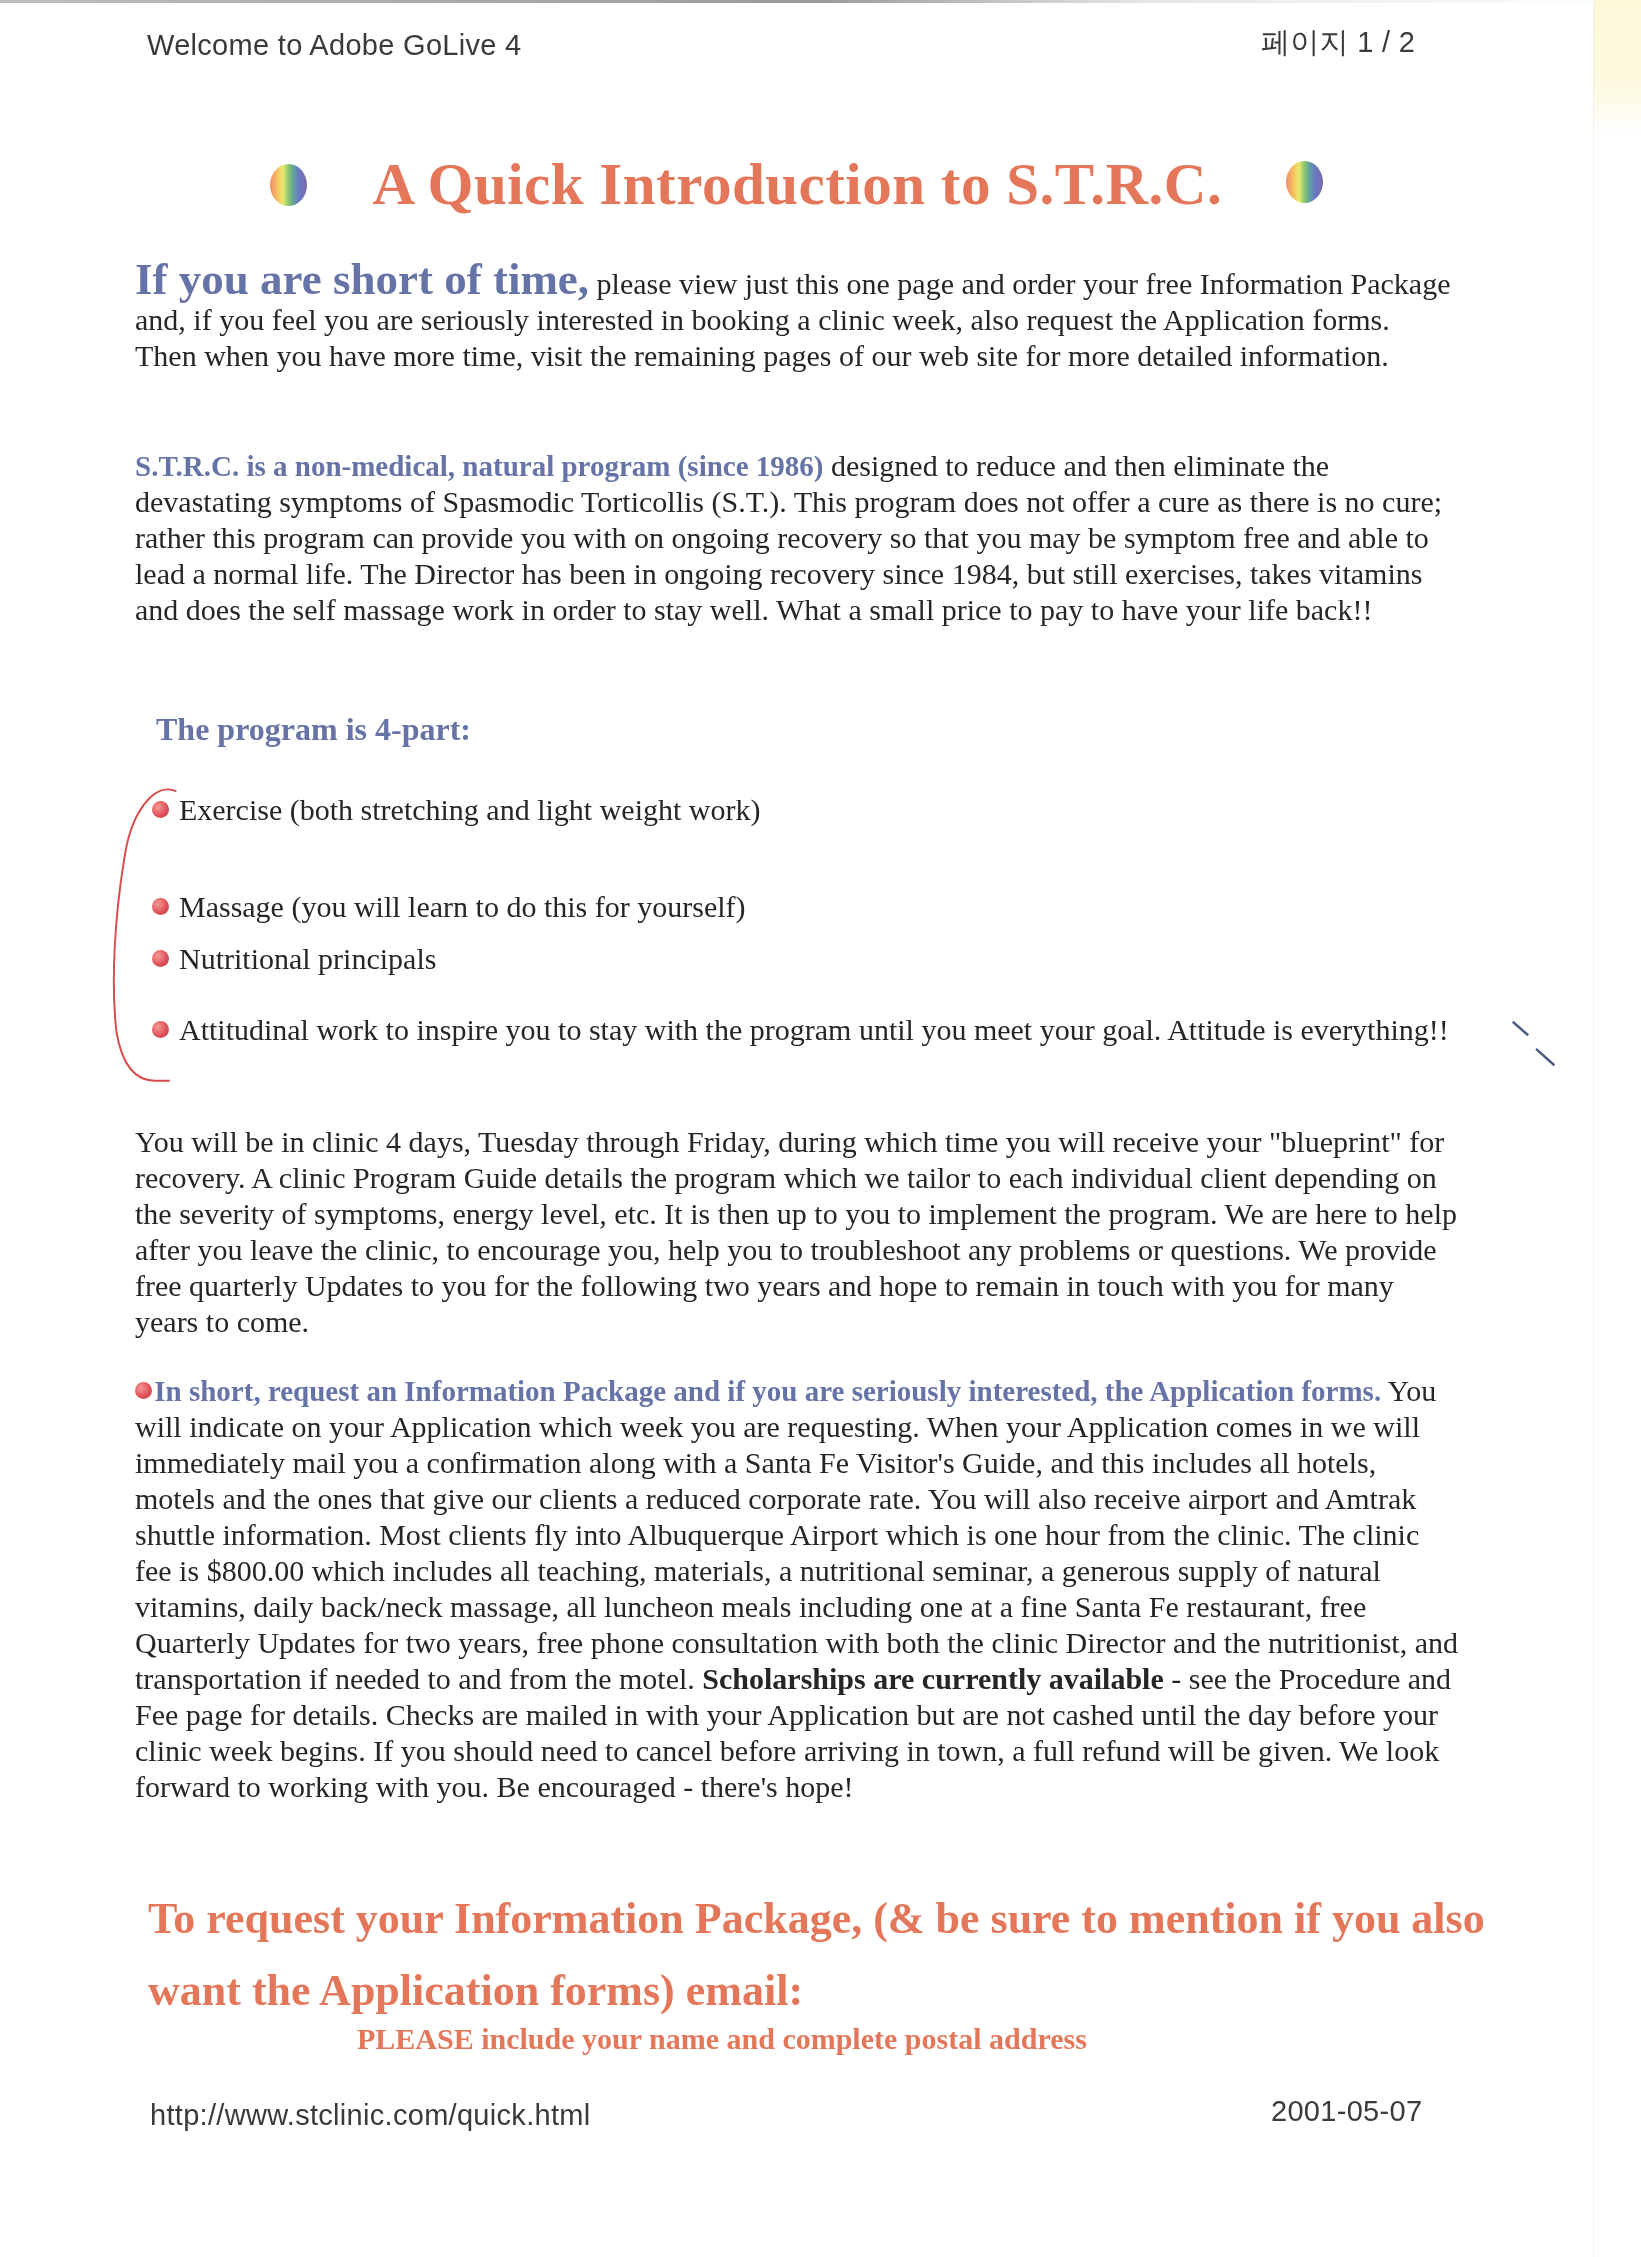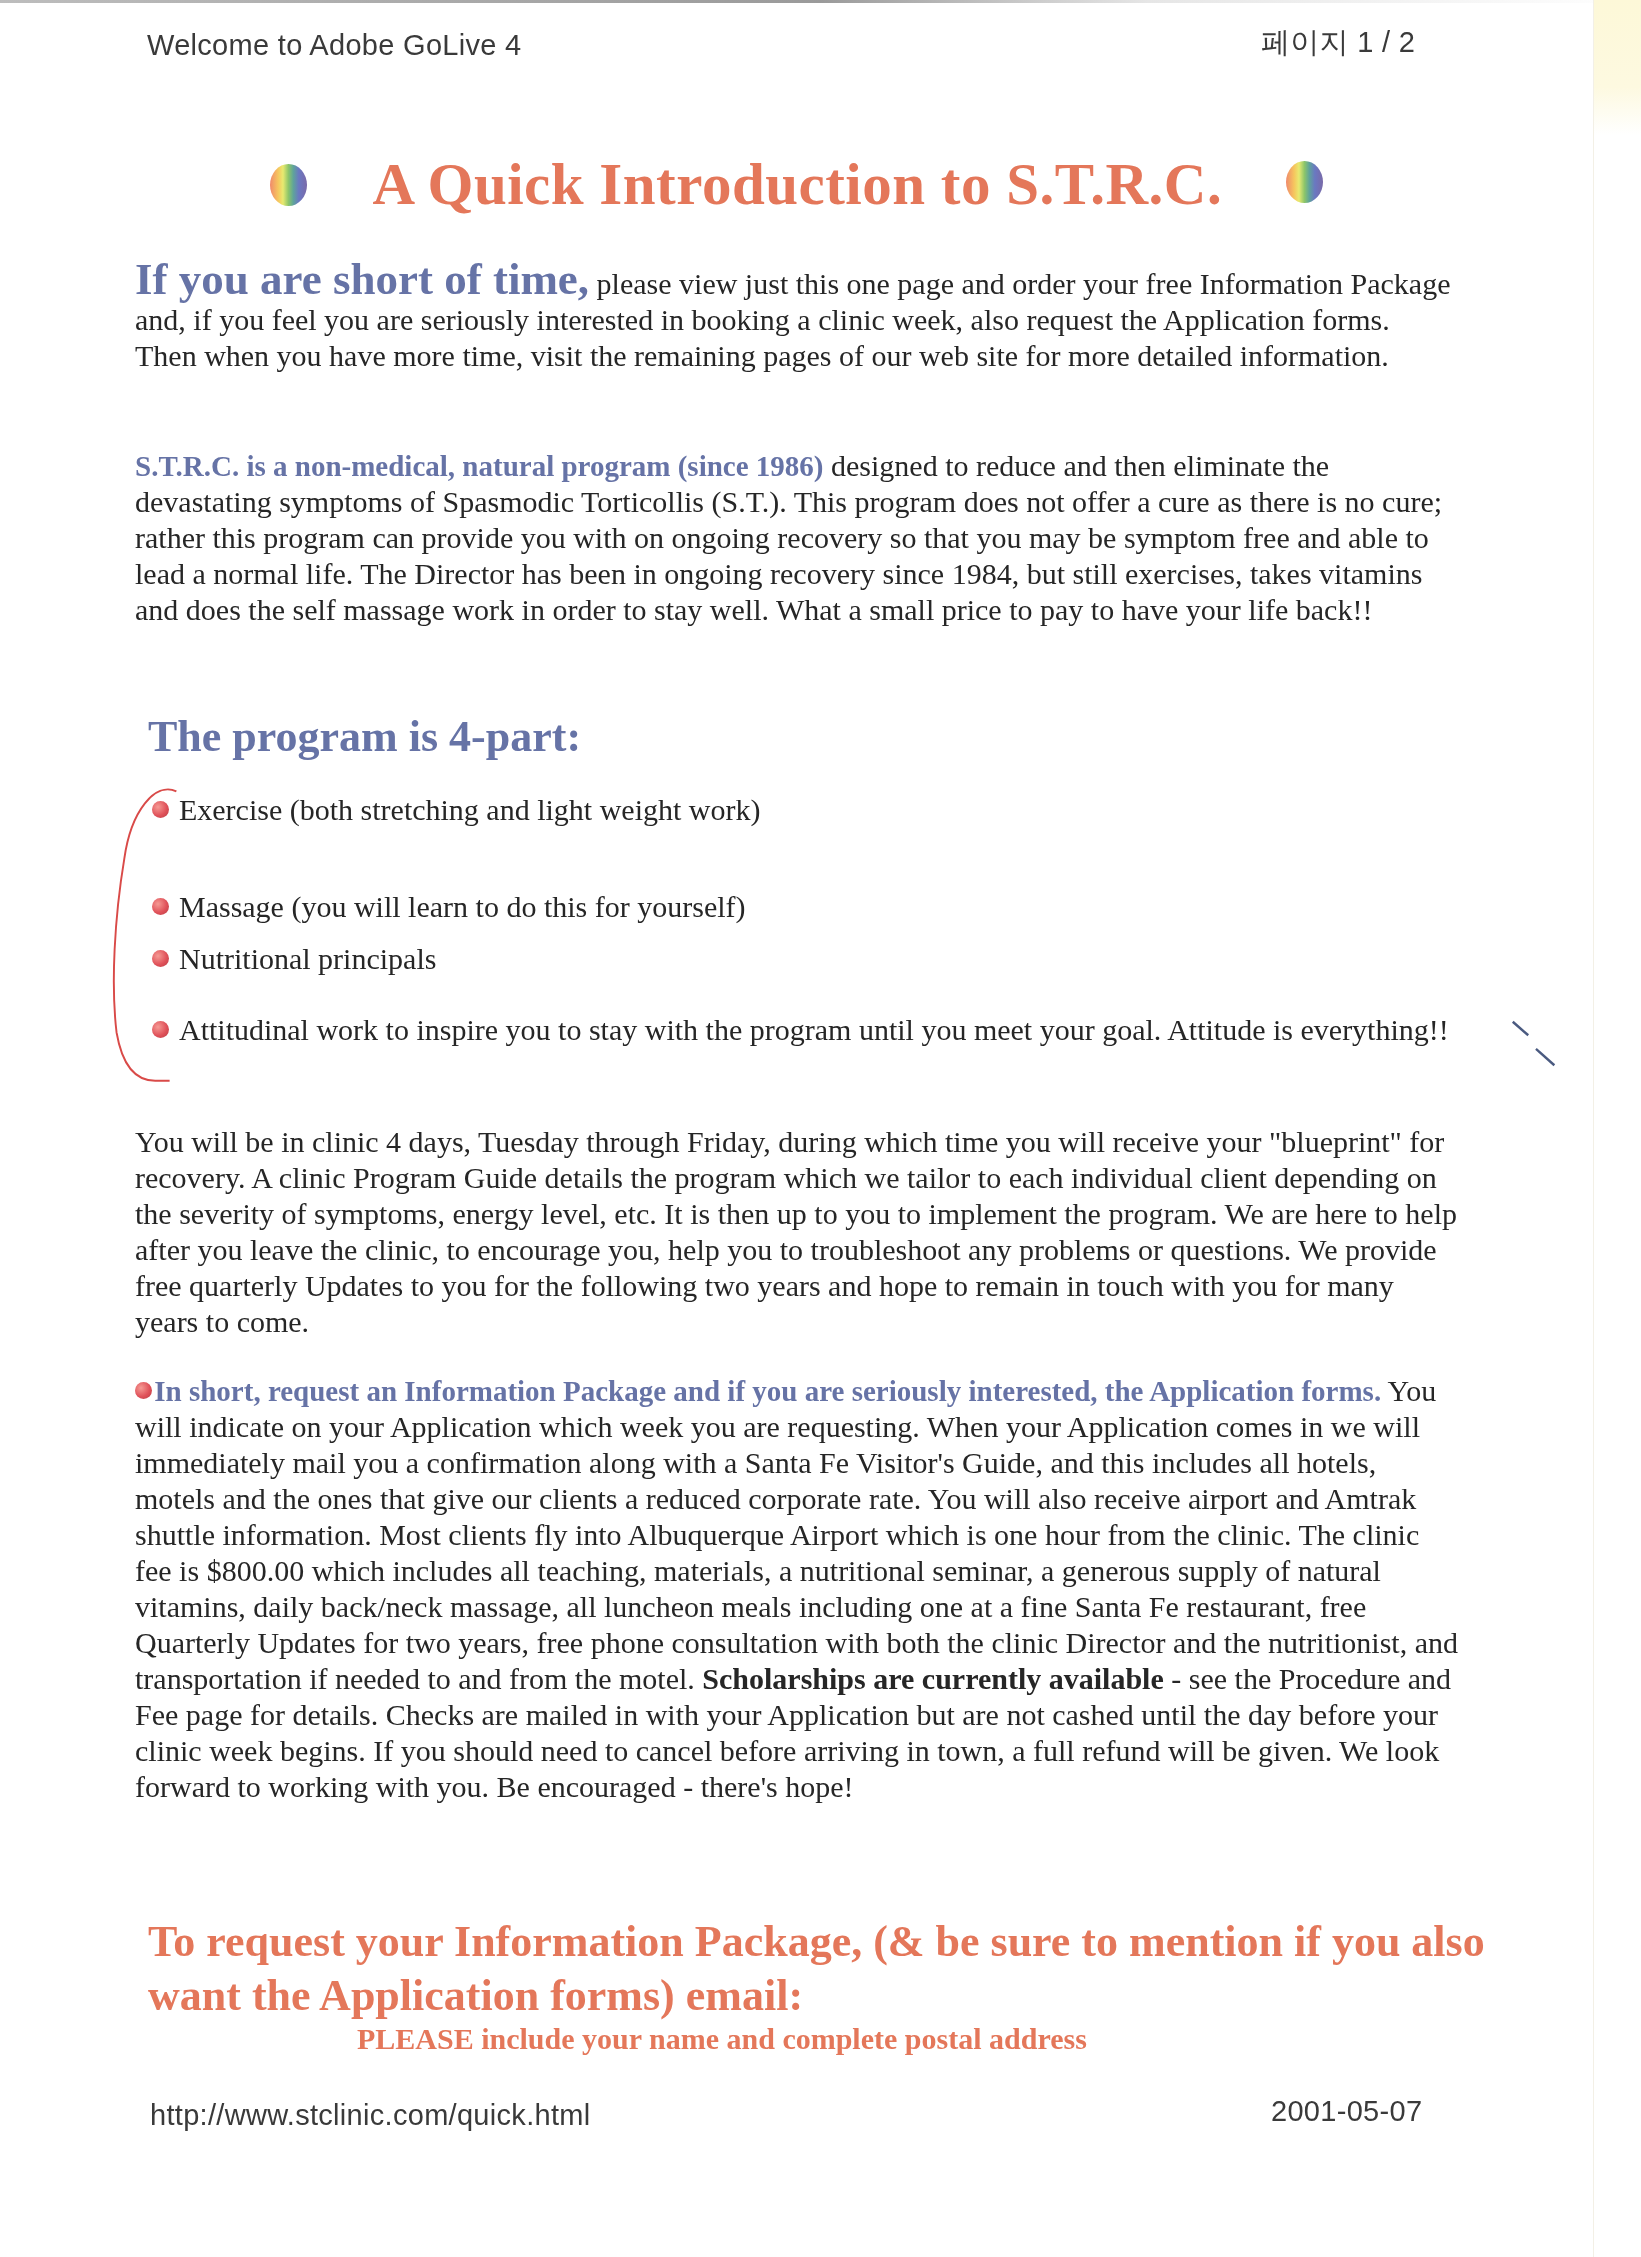--- a/index.html
+++ b/index.html
@@ -54,22 +54,22 @@
       position: absolute; left: 135px; width: 1323px;
       font-size: 30px; line-height: 36px; color: #262626;
     }
     .lead-blue { color: #6673a6; font-weight: bold; }
     .lead-big { font-size: 45px; }
     .lead-mid { font-size: 29px; }
     .p1 { top: 261px; }
     .p2 { top: 448px; }
 
     .section-heading {
-      position: absolute; left: 148px; top: 711px;
-      font-size: 44px; font-weight: bold; color: #6673a6;
+      position: absolute; left: 156px; top: 711px;
+      font-size: 32px; font-weight: bold; color: #6673a6;
     }
 
     .bullets { position: absolute; left: 148px; top: 792px; width: 1323px; }
     .bullet-item {
       position: absolute; left: 0; font-size: 30px; line-height: 36px; color: #262626; width: 1323px;
     }
     .bullet-dot {
       display: inline-block; width: 17.4px; height: 17.4px; border-radius: 50%;
       background: radial-gradient(circle at 35% 35%, #f59a94 0%, #e0525a 55%, #b83a42 100%);
       margin-left: 3.9px; margin-right: 9.7px; vertical-align: 1.9px;
@@ -81,21 +81,21 @@
 
     .annotation-svg { position: absolute; left: 97px; top: 772px; width: 97px; height: 328px; }
     .stray-svg { position: absolute; left: 1501px; top: 1014px; width: 68px; height: 58px; }
 
     .p3 { top: 1124px; }
     .p4 { top: 1373px; }
     .strong-dark { font-weight: bold; color: #262626; margin-top: 44px; }
 
     .cta {
       position: absolute; left: 148px; top: 1883px; width: 1352px;
-      font-size: 44px; line-height: 54px; font-weight: bold; color: #e4775a; margin-top: 32px;
+      font-size: 44px; line-height: 72px; font-weight: bold; color: #e4775a;
     }
     .please {
       position: absolute; left: 357px; top: 2022px;
       font-size: 30px; font-weight: bold; color: #e4775a;
     }
   </style>
 </head>
 <body>
 
 <div class="top-edge"></div>

